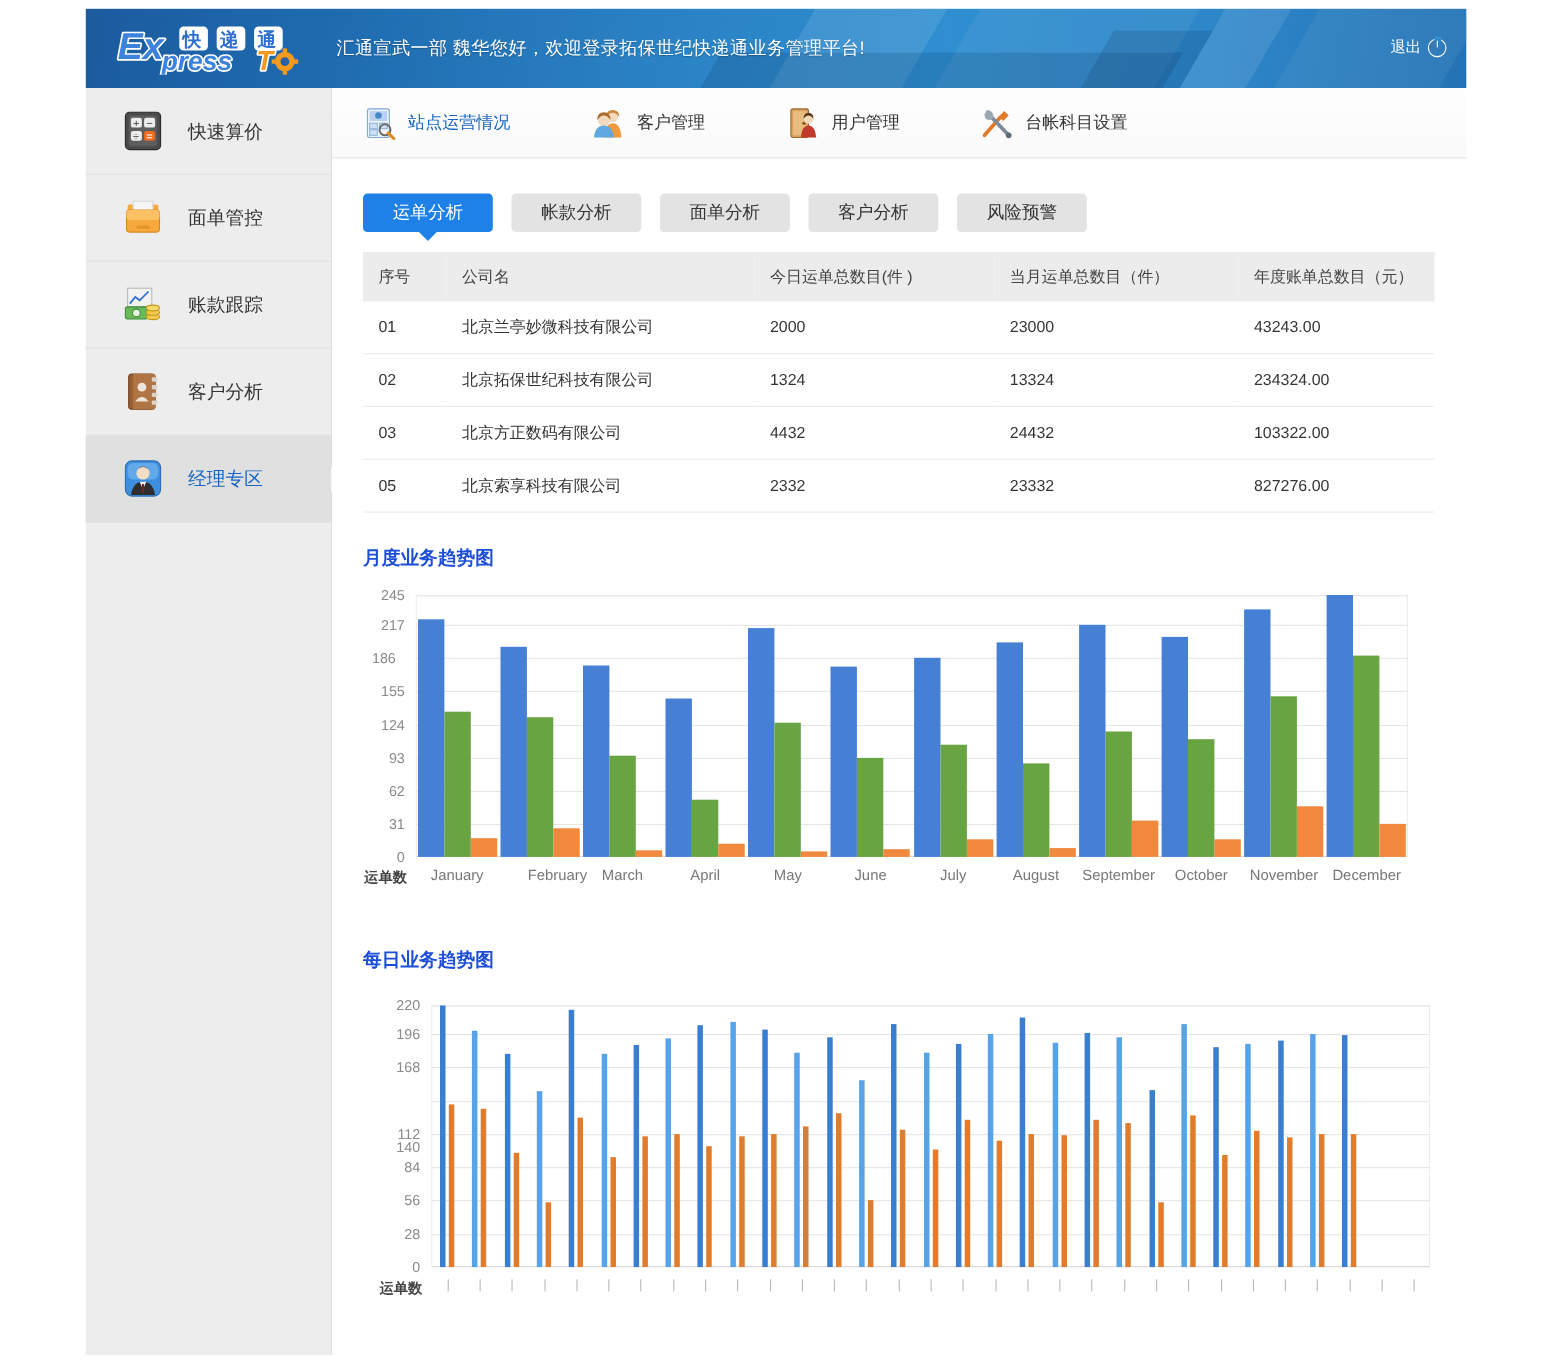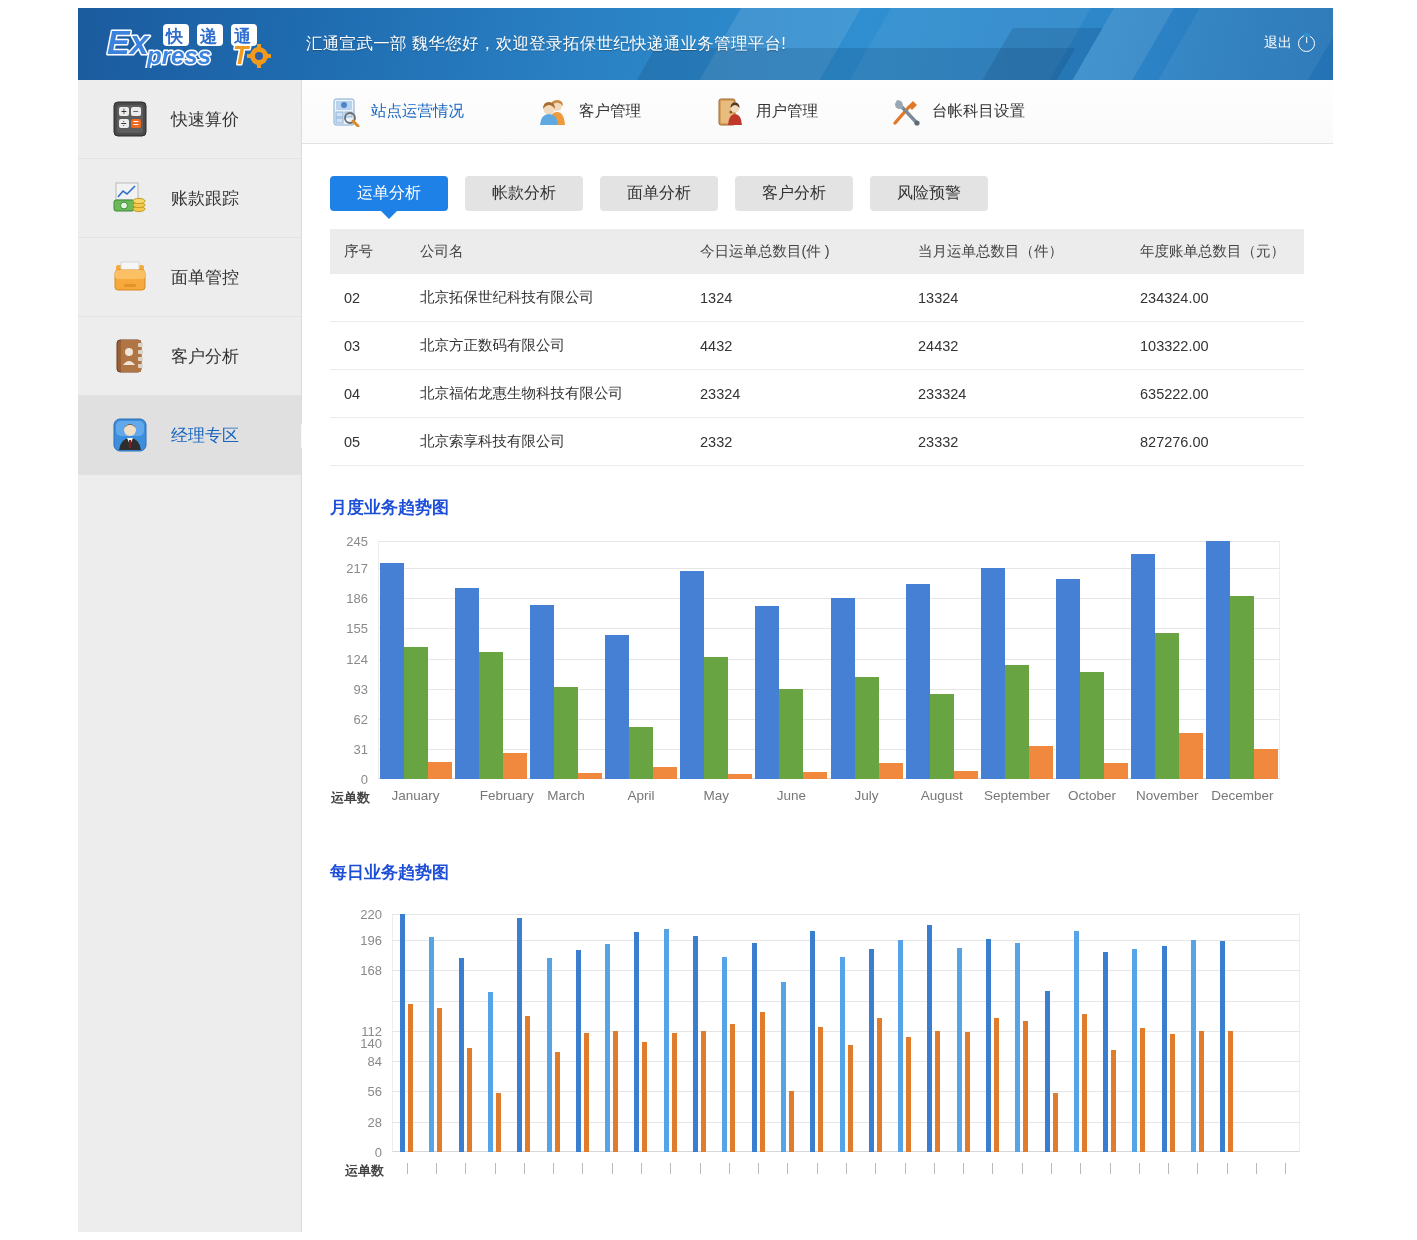--- a/index.html
+++ b/index.html
@@ -195,43 +195,43 @@
             <text x="10" y="27" font-size="10" fill="#333" font-family="Liberation Sans, sans-serif">÷</text>
             <text x="22" y="27" font-size="10" fill="#fff" font-family="Liberation Sans, sans-serif">=</text>
           </svg>
         </span>
         <span class="lbl">快速算价</span>
       </div>
 
       <div class="side-item">
         <span class="side-ico">
           <svg width="38" height="38" viewBox="0 0 38 38">
+            <rect x="5" y="7" width="28" height="7" rx="2" fill="#f2ab3c"></rect>
+            <rect x="10" y="4" width="18" height="10" fill="#f6f6f6" stroke="#d8d8d8"></rect>
+            <rect x="4" y="12" width="30" height="20" rx="3" fill="#f8a93b" stroke="#d9881f"></rect>
+            <rect x="4" y="12" width="30" height="9" rx="3" fill="#fbc063"></rect>
+            <rect x="13" y="26" width="12" height="3" rx="1.5" fill="#e2942c"></rect>
+          </svg>
+        </span>
+        <span class="lbl">面单管控</span>
+      </div>
+
+      <div class="side-item">
+        <span class="side-ico">
+          <svg width="38" height="38" viewBox="0 0 38 38">
             <rect x="5" y="4" width="22" height="17" fill="#f2f2f2" stroke="#b9b9b9"></rect>
             <path d="M7 18 L12 12 L16 15 L24 7" stroke="#2f6fd0" fill="none" stroke-width="1.6"></path>
             <rect x="3" y="21" width="20" height="11" rx="2" fill="#6aba5a" stroke="#3d8a36"></rect>
             <circle cx="13" cy="26.5" r="3.5" fill="#e6f3e1" stroke="#3d8a36"></circle>
             <ellipse cx="28" cy="30" rx="6" ry="2.6" fill="#f2c94c" stroke="#c49b1d"></ellipse>
             <ellipse cx="28" cy="26" rx="6" ry="2.6" fill="#f2c94c" stroke="#c49b1d"></ellipse>
             <ellipse cx="28" cy="22" rx="6" ry="2.6" fill="#f7d86b" stroke="#c49b1d"></ellipse>
           </svg>
         </span>
         <span class="lbl">账款跟踪</span>
-      </div>
-
-      <div class="side-item">
-        <span class="side-ico">
-          <svg width="38" height="38" viewBox="0 0 38 38">
-            <rect x="5" y="7" width="28" height="7" rx="2" fill="#f2ab3c"></rect>
-            <rect x="10" y="4" width="18" height="10" fill="#f6f6f6" stroke="#d8d8d8"></rect>
-            <rect x="4" y="12" width="30" height="20" rx="3" fill="#f8a93b" stroke="#d9881f"></rect>
-            <rect x="4" y="12" width="30" height="9" rx="3" fill="#fbc063"></rect>
-            <rect x="13" y="26" width="12" height="3" rx="1.5" fill="#e2942c"></rect>
-          </svg>
-        </span>
-        <span class="lbl">面单管控</span>
       </div>
 
       <div class="side-item">
         <span class="side-ico">
           <svg width="38" height="38" viewBox="0 0 38 38">
             <rect x="6" y="3" width="24" height="32" rx="3" fill="#9a5f35" stroke="#6d3f1f"></rect>
             <rect x="10" y="3" width="20" height="32" fill="#b07544"></rect>
             <rect x="27" y="6" width="5" height="4" rx="1" fill="#dcd3c7"></rect>
             <rect x="27" y="13" width="5" height="4" rx="1" fill="#dcd3c7"></rect>
             <rect x="27" y="20" width="5" height="4" rx="1" fill="#dcd3c7"></rect>
@@ -348,39 +348,39 @@
           <tr>
             <th class="c-no">序号</th>
             <th class="c-name">公司名</th>
             <th class="c-today">今日运单总数目(件 )</th>
             <th class="c-month">当月运单总数目（件）</th>
             <th class="c-year">年度账单总数目（元）</th>
           </tr>
         </thead>
         <tbody>
           <tr>
+            <td>01</td>
+            <td>北京兰亭妙微科技有限公司</td>
+            <td>2000</td>
+            <td>23000</td>
+            <td>43243.00</td>
+          </tr>
+          <tr>
             <td>02</td>
             <td>北京拓保世纪科技有限公司</td>
             <td>1324</td>
             <td>13324</td>
             <td>234324.00</td>
           </tr>
           <tr>
             <td>03</td>
             <td>北京方正数码有限公司</td>
             <td>4432</td>
             <td>24432</td>
             <td>103322.00</td>
-          </tr>
-          <tr>
-            <td>04</td>
-            <td>北京福佑龙惠生物科技有限公司</td>
-            <td>23324</td>
-            <td>233324</td>
-            <td>635222.00</td>
           </tr>
           <tr>
             <td>05</td>
             <td>北京索享科技有限公司</td>
             <td>2332</td>
             <td>23332</td>
             <td>827276.00</td>
           </tr>
         </tbody>
       </table>
@@ -393,21 +393,21 @@
           <div class="ytick" style="left: 0px; width: 38px; top: 217.886px;">31</div>
           <div class="gridline" style="left: 48px; top: 187.771px; width: 902px;"></div>
           <div class="ytick" style="left: 0px; width: 38px; top: 187.771px;">62</div>
           <div class="gridline" style="left: 48px; top: 157.657px; width: 902px;"></div>
           <div class="ytick" style="left: 0px; width: 38px; top: 157.657px;">93</div>
           <div class="gridline" style="left: 48px; top: 127.543px; width: 902px;"></div>
           <div class="ytick" style="left: 0px; width: 38px; top: 127.543px;">124</div>
           <div class="gridline" style="left: 48px; top: 97.4286px; width: 902px;"></div>
           <div class="ytick" style="left: 0px; width: 38px; top: 97.4286px;">155</div>
           <div class="gridline" style="left: 48px; top: 67.3143px; width: 902px;"></div>
-          <div class="ytick" style="left: 0px; width: 38px; top: 67.3143px;">186</div>
+          <div class="ytick" style="left: 0px; width: 38px; top: 67.3143px; text-align: center;">186</div>
           <div class="gridline" style="left: 48px; top: 37.2px; width: 902px;"></div>
           <div class="ytick" style="left: 0px; width: 38px; top: 37.2px;">217</div>
           <div class="gridline" style="left: 48px; top: 10px; width: 902px;"></div>
           <div class="ytick" style="left: 0px; width: 38px; top: 10px;">245</div>
           <div class="plot" style="left: 48px; top: 10px; width: 902px; height: 238px;">
             <div class="bar" style="left: 1.58333px; width: 24px; height: 215.657px; background: rgb(69, 128, 212);"></div>
             <div class="bar" style="left: 76.75px; width: 24px; height: 191.371px; background: rgb(69, 128, 212);"></div>
             <div class="bar" style="left: 151.917px; width: 24px; height: 173.886px; background: rgb(69, 128, 212);"></div>
             <div class="bar" style="left: 227.083px; width: 24px; height: 143.771px; background: rgb(69, 128, 212);"></div>
             <div class="bar" style="left: 302.25px; width: 24px; height: 207.886px; background: rgb(69, 128, 212);"></div>

